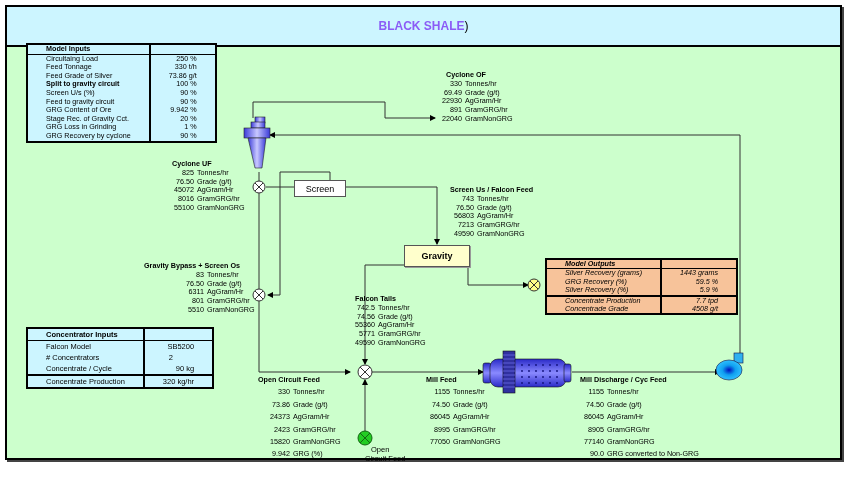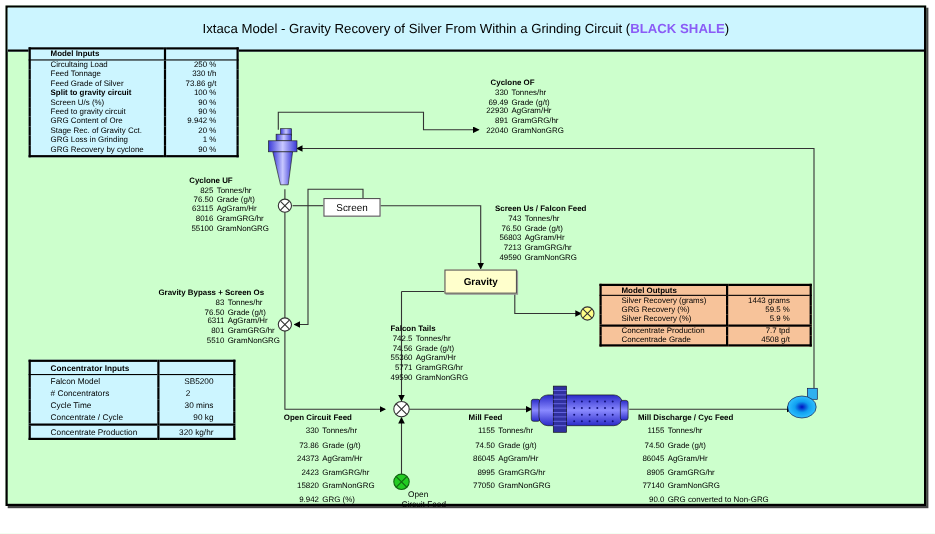--- a/index.html
+++ b/index.html
@@ -9,37 +9,36 @@
   .titlebar .red{color:#8b5cf6;font-weight:bold;}
   svg.flow{position:absolute;left:0;top:0;}
   .tbl{position:absolute;border:2px solid #000;background:#ccf5ff;font-size:7.2px;border-collapse:collapse;}
   .tbl td{padding:0 18px;height:8.6px;line-height:8.6px;white-space:nowrap;}
   .tbl td.v{border-left:2px solid #000;text-align:right;}
   .tbl tr.hdr td{font-weight:bold;border-bottom:1px solid #000;}
   .tbl tr.sep td{border-top:2px solid #000;}
   .tbl.mi{left:26px;top:43px;width:158px;}
   .tbl.ci{left:26px;top:327px;width:158px;font-size:7.5px;}
   .tbl.ci td{height:11px;line-height:11px;}
-  .tbl.mo{left:545px;top:258px;width:153px;background:#f7c39a;}
+  .tbl.mo{left:545px;top:258px;width:153px;background:#f7c39a;font-style:italic;}
   .tbl.mo td{height:8.4px;line-height:8.4px;}
   .blk{position:absolute;font-size:7.2px;line-height:8.8px;color:#000;}
   .blk .h{font-weight:bold;}
   .blk .row{white-space:nowrap;}
   .blk .n{display:inline-block;text-align:right;}
   .box{position:absolute;border:1px solid #555;display:flex;align-items:center;justify-content:center;font-size:9px;}
   .screen{left:294px;top:180px;width:50px;height:15px;background:#fff;}
   .gravity{left:404px;top:245px;width:64px;height:20px;background:#ffffcc;font-weight:bold;box-shadow:1px 1px 0 #999;}
   .lbl{position:absolute;font-size:7.5px;line-height:9px;}
 </style>
 </head>
 <body>
 
 <div class="frame">
   <div class="titlebar">
-    <span>Ixtaca Model - Gravity Recovery of Silver From Within a Grinding Circuit (</span>
       <span class="red">BLACK SHALE</span>
       <span>)</span>
   </div>
 </div>
 
 <svg class="flow" width="850" height="485">
   <defs>
     <marker id="arr" markerWidth="6" markerHeight="6" refX="5" refY="3" orient="auto">
       <path d="M0,0 L6,3 L0,6 z" fill="#000"></path>
     </marker>
@@ -231,24 +230,20 @@
       </tr>
   <tr>
         <td>Falcon Model</td>
         <td class="v">SB5200</td>
       </tr>
   <tr>
         <td># Concentrators</td>
         <td class="v" style="text-align:left;padding-left:24px">2</td>
       </tr>
   <tr>
-        <td>Cycle Time</td>
-        <td class="v">30 mins</td>
-      </tr>
-  <tr>
         <td>Concentrate / Cycle</td>
         <td class="v">90 kg</td>
       </tr>
   <tr class="sep">
         <td>Concentrate Production</td>
         <td class="v">320 kg/hr</td>
       </tr>
 </tbody>
   </table>
 
@@ -287,21 +282,21 @@
       <div class="row"><span class="n" style="width: 30px;">330</span><span style="margin-left: 3px;">Tonnes/hr</span></div>
       <div class="row"><span class="n" style="width: 30px;">69.49</span><span style="margin-left: 3px;">Grade (g/t)</span></div>
       <div class="row"><span class="n" style="width: 30px;">22930</span><span style="margin-left: 3px;">AgGram/Hr</span></div>
       <div class="row"><span class="n" style="width: 30px;">891</span><span style="margin-left: 3px;">GramGRG/hr</span></div>
       <div class="row"><span class="n" style="width: 30px;">22040</span><span style="margin-left: 3px;">GramNonGRG</span></div>
     </div>
     <div class="blk" style="left: 166px; top: 160px;">
       <div class="h" style="margin-left: 6px;">Cyclone UF</div>
       <div class="row"><span class="n" style="width: 28px;">825</span><span style="margin-left: 3px;">Tonnes/hr</span></div>
       <div class="row"><span class="n" style="width: 28px;">76.50</span><span style="margin-left: 3px;">Grade (g/t)</span></div>
-      <div class="row"><span class="n" style="width: 28px;">63115</span><span style="margin-left: 3px;">AgGram/Hr</span></div>
+      <div class="row"><span class="n" style="width: 28px;">45072</span><span style="margin-left: 3px;">AgGram/Hr</span></div>
       <div class="row"><span class="n" style="width: 28px;">8016</span><span style="margin-left: 3px;">GramGRG/hr</span></div>
       <div class="row"><span class="n" style="width: 28px;">55100</span><span style="margin-left: 3px;">GramNonGRG</span></div>
     </div>
     <div class="blk" style="left: 444px; top: 186px;">
       <div class="h" style="margin-left: 6px;">Screen Us / Falcon Feed</div>
       <div class="row"><span class="n" style="width: 30px;">743</span><span style="margin-left: 3px;">Tonnes/hr</span></div>
       <div class="row"><span class="n" style="width: 30px;">76.50</span><span style="margin-left: 3px;">Grade (g/t)</span></div>
       <div class="row"><span class="n" style="width: 30px;">56803</span><span style="margin-left: 3px;">AgGram/Hr</span></div>
       <div class="row"><span class="n" style="width: 30px;">7213</span><span style="margin-left: 3px;">GramGRG/hr</span></div>
       <div class="row"><span class="n" style="width: 30px;">49590</span><span style="margin-left: 3px;">GramNonGRG</span></div>

